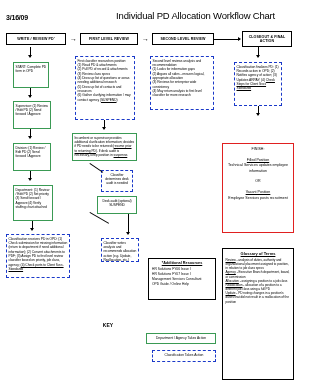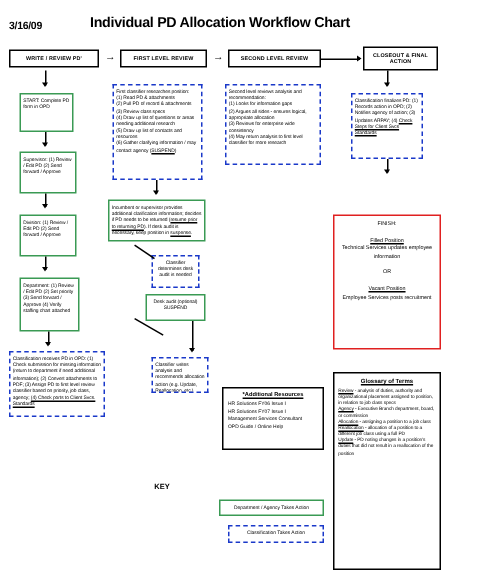--- a/index.html
+++ b/index.html
@@ -1,20 +1,20 @@
 <!DOCTYPE html>
 <html><head>
 <meta charset="utf-8">
 <style>
   html,body{margin:0;padding:0;background:#fff;}
   body{width:298px;height:386px;position:relative;overflow:hidden;
        font-family:"Liberation Sans",sans-serif;color:#000;}
   .date{position:absolute;left:6px;top:14px;font-size:7px;font-weight:bold;letter-spacing:-0.2px;}
-  .maintitle{position:absolute;left:60px;top:10px;width:215px;text-align:left;
-             font-size:9.5px;font-weight:bold;letter-spacing:-0.2px;}
+  .maintitle{position:absolute;left:60px;top:10px;width:215px;text-align:right;
+             font-size:9.5px;font-weight:normal;letter-spacing:-0.2px;}
   .hdr{position:absolute;border:1px solid #000;background:#fff;text-align:center;
        font-size:3.6px;font-weight:bold;display:flex;align-items:center;justify-content:center;
        letter-spacing:0.1px;line-height:1.25;padding:1px;box-sizing:border-box;}
   .arrowtxt{position:absolute;font-size:7px;font-weight:bold;line-height:1;}
   .box{position:absolute;box-sizing:border-box;background:#fff;overflow:hidden;}
   .green{border:1.3px solid #3a9a54;}
   .dashed{border:1.3px dashed #1a39c9;}
   .redf{border:1.3px solid #e02020;}
   .plain{border:1px solid #000;}
   .bx-t{font-size:3.3px;line-height:1.32;padding:1.5px 1.5px;letter-spacing:-0.05px;}

